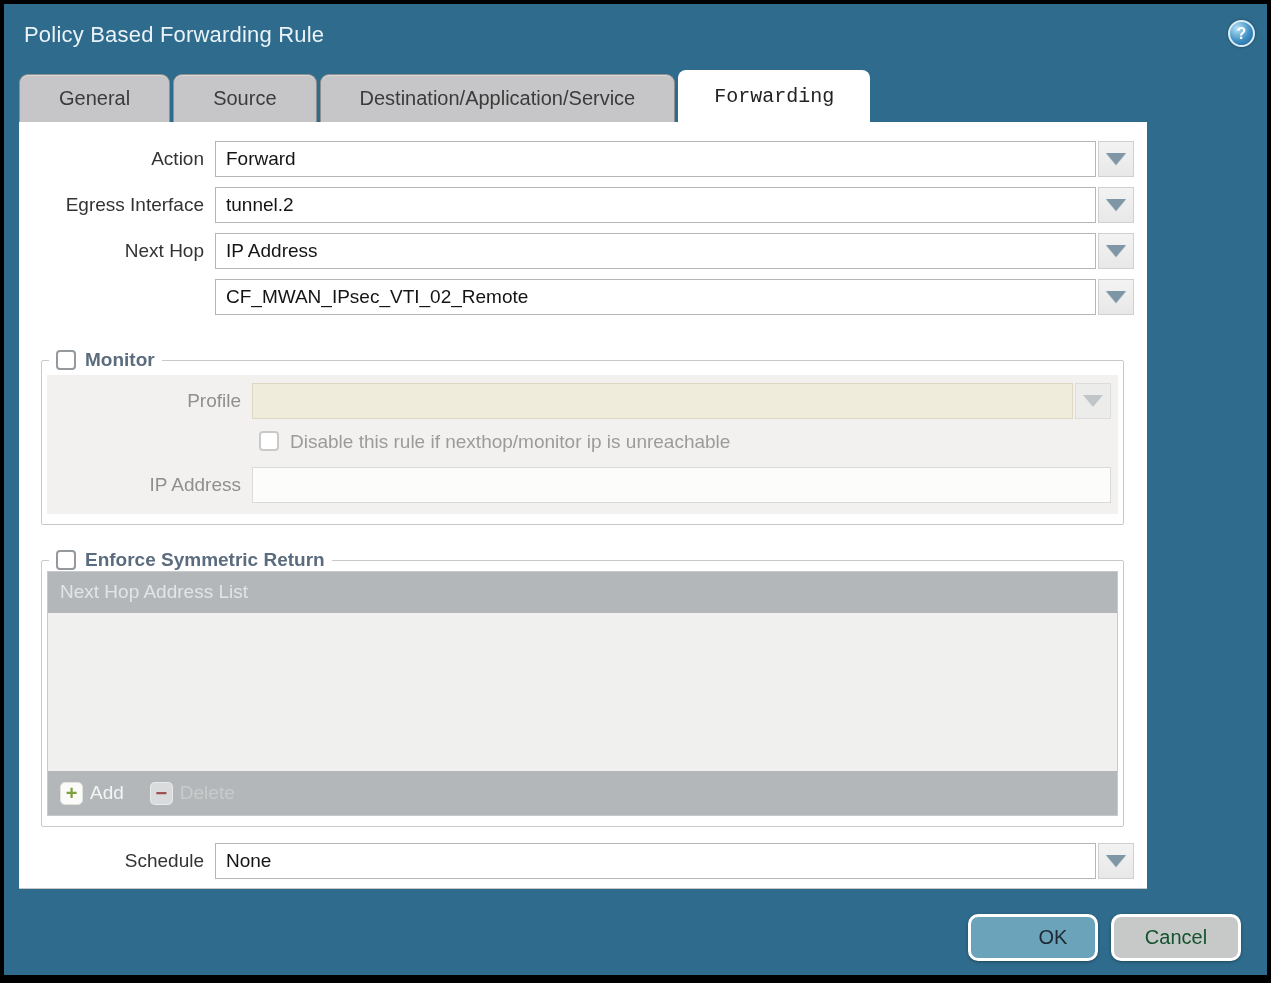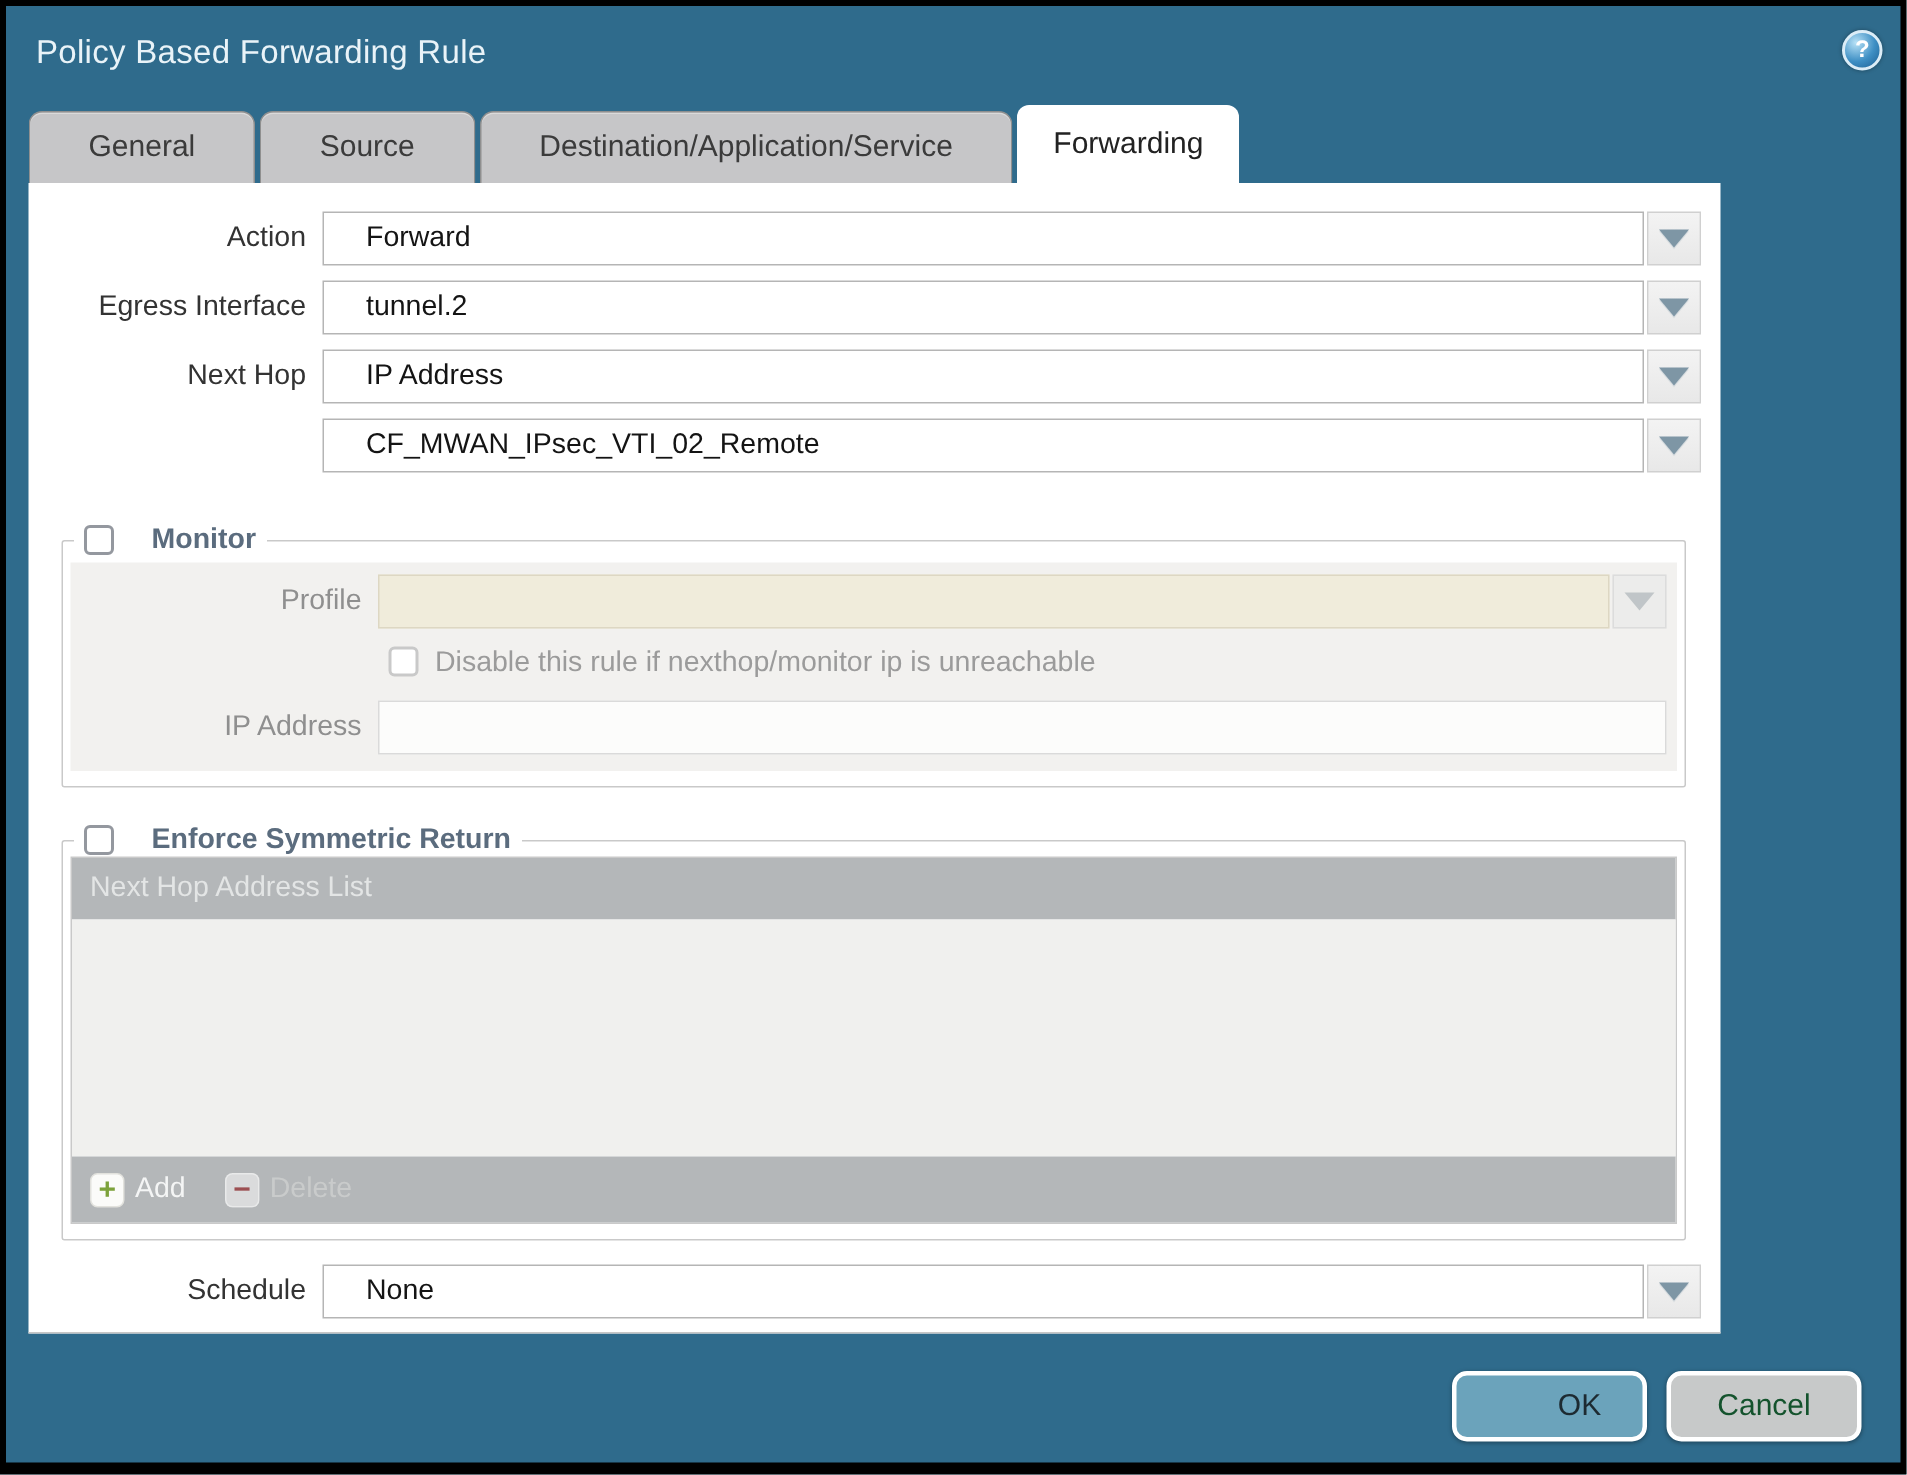--- a/index.html
+++ b/index.html
@@ -42,40 +42,40 @@
     height:48px; background:var(--tab-inactive);
     border:1px solid #8f8f8f; border-bottom:none;
     border-radius:9px 9px 0 0;
     margin-right:3px; padding:0 39px;
     display:flex; align-items:center;
     font-size:20px; color:#3b3b3b; cursor:pointer;
     box-shadow:inset 0 1px 0 #dadada;
   }
   .tab.active{
     height:52px; background:#fff; border:none; color:#222;
-    border-radius:8px 8px 0 0; box-shadow:none; padding:0 24px;
+    border-radius:8px 8px 0 0; box-shadow:none; padding:0 36px;font-family:Liberation Mono, monospace;
   }
   
   .panel{
     position:absolute; top:118px; left:15px;
     width:1128px; height:767px;
     background:#fff; z-index:1;
     border-bottom:1px solid #c6c6c6;
     padding:19px 13px 0 0;
   }
   .form-row{display:flex; align-items:center; margin-bottom:10px;}
   .form-label{
     width:196px; flex:none; text-align:right; padding-right:11px;
     font-size:19px; color:#333;
   }
   .combo{flex:1; display:flex; align-items:stretch;}
   .combo .text-input{
     flex:1; height:36px; border:1px solid #b5b5b5; background:#fff;
     font-family:"Liberation Sans", sans-serif; font-size:19px; color:#141414;
-    padding:0 28px; outline:none;
+    padding:0 10px; outline:none;
   }
   .dd-btn{
     width:36px; height:36px; margin-left:2px; flex:none;
     background:linear-gradient(#f3f3f3,#e8e8e8);
     border:1px solid #d0d0d0;
     display:flex; align-items:center; justify-content:center;
     cursor:pointer;
   }
   .dd-arrow{
     width:0; height:0;
@@ -84,21 +84,21 @@
     filter:drop-shadow(0 1px 0 #cfd6da);
   }
   .dd-btn.disabled{cursor:default; background:#ececeb; border-color:#dcdcdc;}
   .dd-btn.disabled .dd-arrow{border-top-color:#c0c5c8; filter:none;}
   
   fieldset{
     border:1px solid #c9c9c9; border-radius:2px;
     margin:0 10px 0 22px; padding:0 5px 10px 5px;
   }
   legend{
-    display:flex; align-items:center; gap:25px;
+    display:flex; align-items:center; gap:9px;
     padding:0 7px; margin-left:2px;
     font-size:19px; font-weight:bold; color:#5b6c7e;
   }
   .checkbox{
     width:20px; height:20px; flex:none;
     background:#fff; border:2px solid #94989f; border-radius:4px;
     cursor:pointer;
   }
   .checkbox.disabled{border-color:#c9c9c9; cursor:default;}
   .inner-panel{

